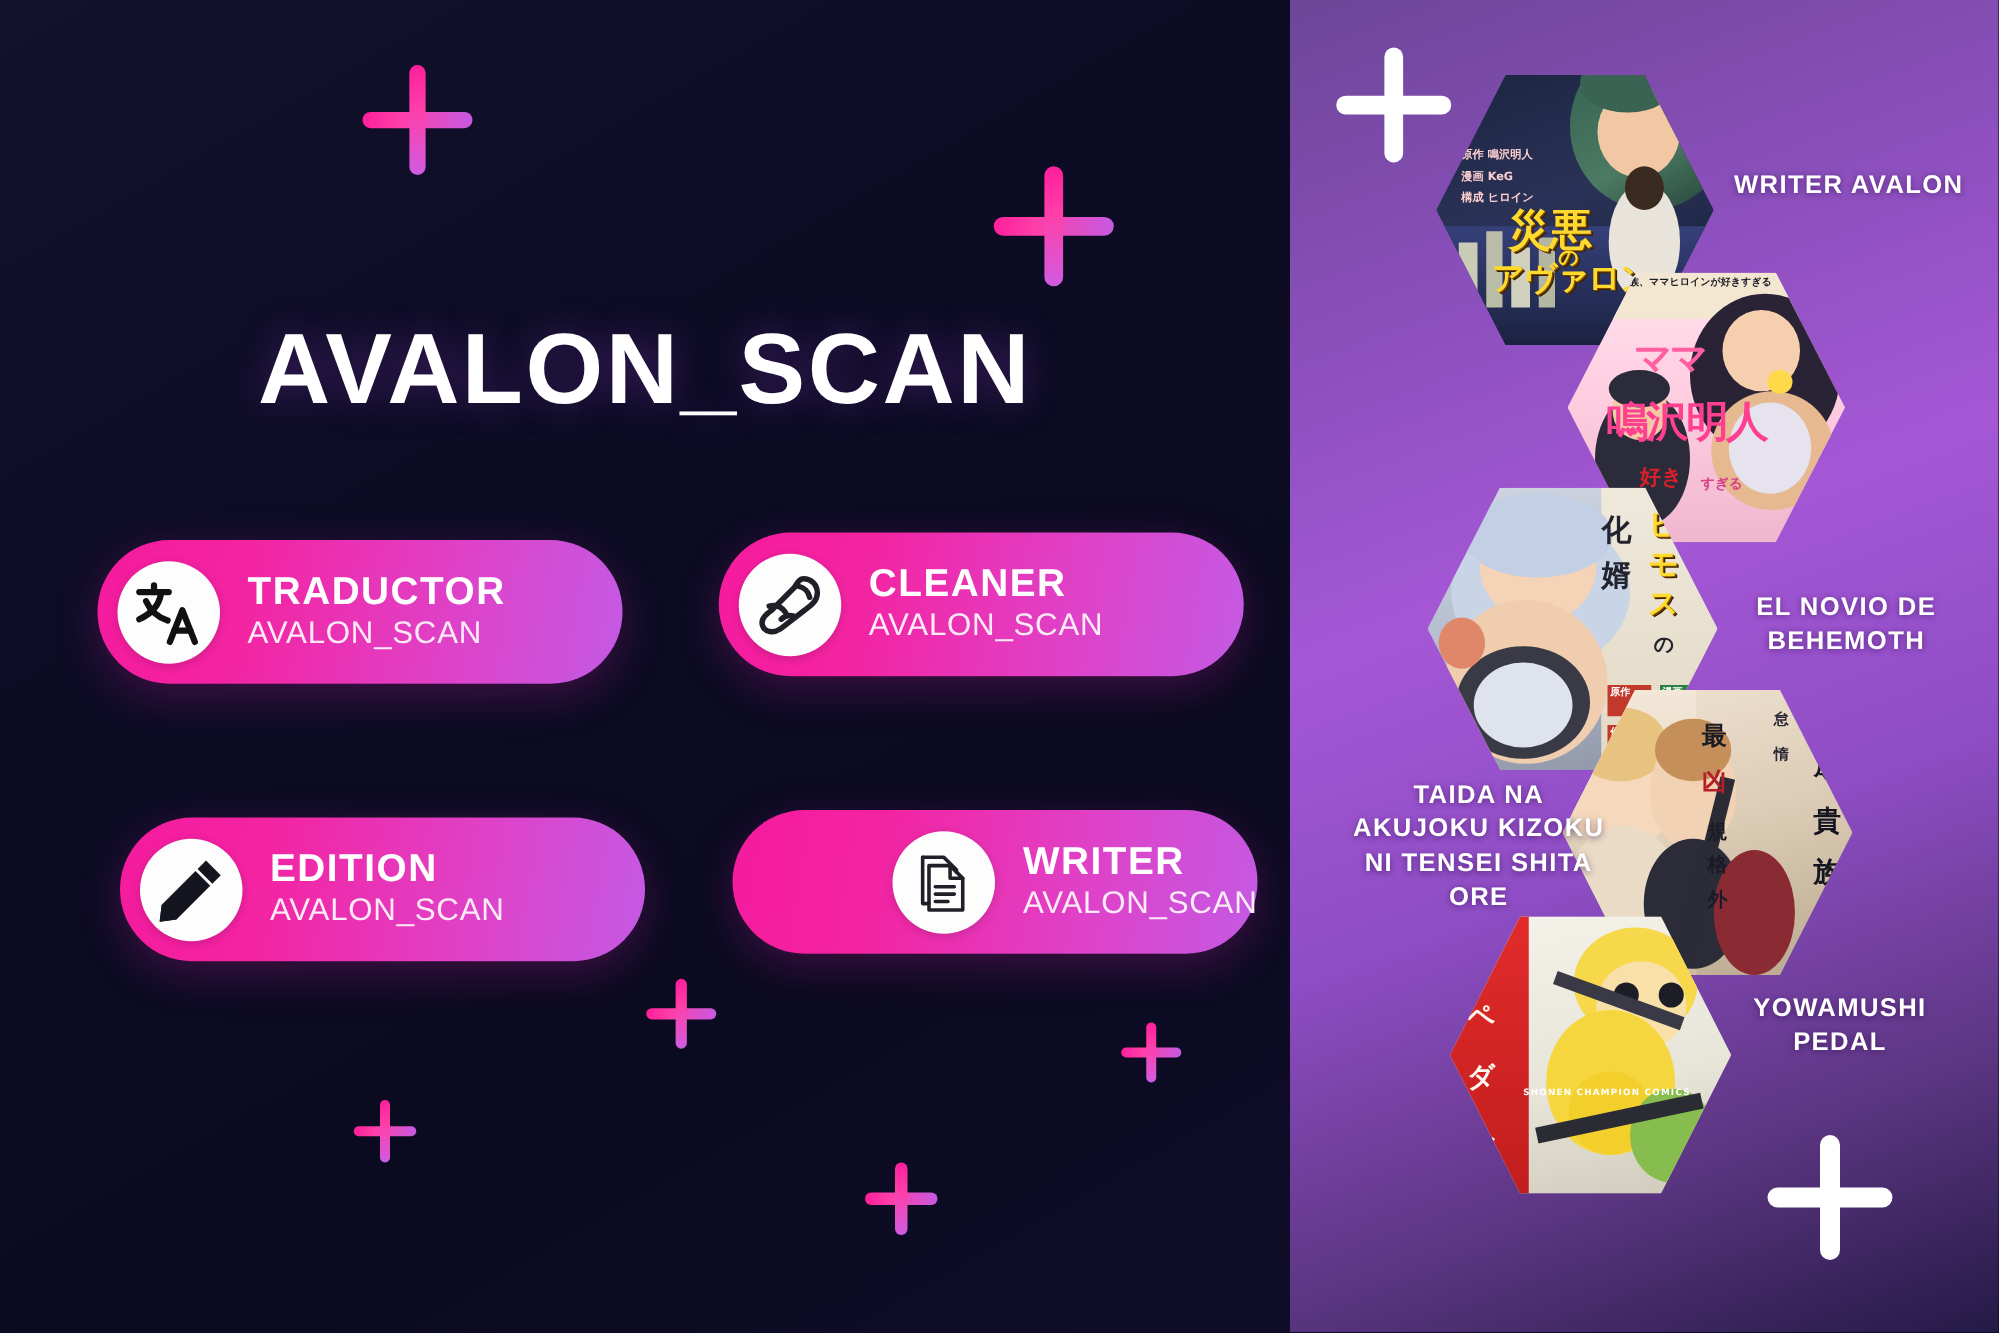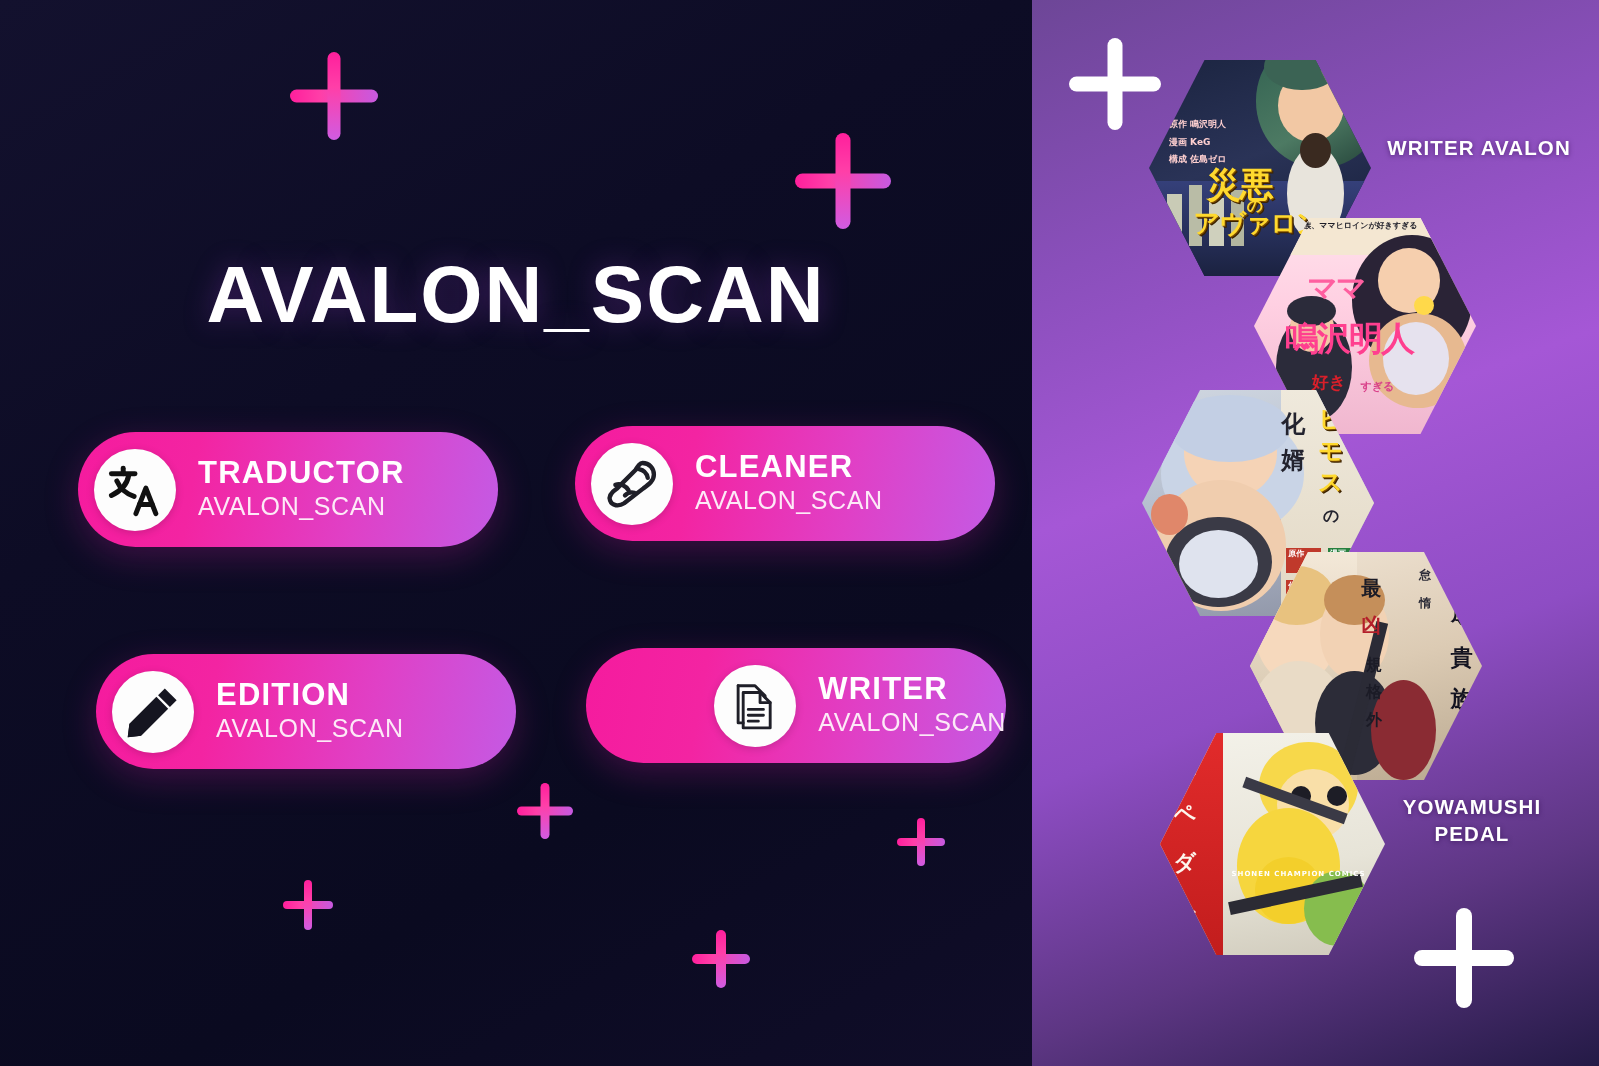--- a/index.html
+++ b/index.html
@@ -249,21 +249,21 @@
         <div class="band" style="left:37%;top:60%;width:6%;height:26%;background:#b3b6a0;"></div>
 
         <div class="blob" style="left:48%;top:-12%;width:58%;height:62%;background:linear-gradient(150deg,#2f5f4f 0%,#4d7a63 60%,#213f36 100%);"></div>
         <div class="blob" style="left:58%;top:4%;width:30%;height:34%;background:#f2c8a4;"></div>
         <div class="blob" style="left:52%;top:-8%;width:34%;height:22%;background:#3b6354;"></div>
         <div class="blob" style="left:62%;top:40%;width:26%;height:44%;background:#e8e4dc;"></div>
         <div class="blob" style="left:68%;top:34%;width:14%;height:16%;background:#3a2a20;"></div>
 
         <div class="jpw" style="left:9%;top:28%;font-size:9px;color:#ffd0d0;">原作 鳴沢明人</div>
         <div class="jpw" style="left:9%;top:36%;font-size:9px;color:#ffd0d0;">漫画 KeG</div>
-        <div class="jpw" style="left:9%;top:44%;font-size:9px;color:#ffd0d0;">構成 佐島ゼロ</div>
+        <div class="jpw" style="left:9%;top:44%;font-size:9px;color:#ffd0d0;">構成 ヒロイン</div>
 
         <div class="jp" style="left:26%;top:50%;font-size:34px;letter-spacing:-1px;">災悪</div>
         <div class="jp" style="left:44%;top:64%;font-size:16px;">の</div>
         <div class="jp" style="left:20%;top:70%;font-size:26px;letter-spacing:-1px;">アヴァロン</div>
       </div>
     </div>
 
     <div class="hex" style="left:222px;top:218px;width:222px;height:216px;">
       <div class="art">
         <div class="layerfill" style="background:linear-gradient(180deg,#ffe2ec 0%,#ffd0e2 40%,#f0b7cf 100%);"></div>
@@ -359,25 +359,27 @@
         <div class="blob" style="left:34%;top:34%;width:46%;height:52%;background:#f6d63e;"></div>
         <div class="blob" style="left:42%;top:56%;width:30%;height:30%;background:#f3cf2b;"></div>
         <div class="blob" style="left:64%;top:62%;width:30%;height:34%;background:#86bd4e;"></div>
         <div class="band" style="left:30%;top:70%;width:60%;height:6%;background:#2b2b34;transform:rotate(-12deg);"></div>
         <div class="band" style="left:36%;top:28%;width:48%;height:5%;background:#3a3a46;transform:rotate(20deg);"></div>
 
         <div class="jpw" style="left:6%;top:10%;font-size:22px;color:#fdf6ee;">虫</div>
         <div class="jpw" style="left:6%;top:32%;font-size:22px;color:#fdf6ee;">ペ</div>
         <div class="jpw" style="left:6%;top:54%;font-size:22px;color:#fdf6ee;">ダ</div>
         <div class="jpw" style="left:6%;top:76%;font-size:22px;color:#fdf6ee;">ル</div>
-        <div class="jpw" style="left:26%;top:62%;font-size:7px;color:#ffffff;letter-spacing:1px;margin-left:13px;">SHONEN CHAMPION COMICS</div>
+        <div class="jpw" style="left:26%;top:62%;font-size:7px;color:#ffffff;letter-spacing:1px;">SHONEN CHAMPION COMICS</div>
       </div>
     </div>
 
     <div class="cap" style="left:352px;top:134px;width:190px;">WRITER AVALON</div>
 
 
-
+    <div class="cap" style="left:345px;top:472px;width:200px;">EL NOVIO DE BEHEMOTH</div>
+
+    <div class="cap" style="left:42px;top:622px;width:218px;">TAIDA NA AKUJOKU KIZOKU NI TENSEI SHITA ORE</div>
 
     <div class="cap" style="left:340px;top:793px;width:200px;">YOWAMUSHI PEDAL</div>
 
   </div>
 </div>
 
 </body></html>

